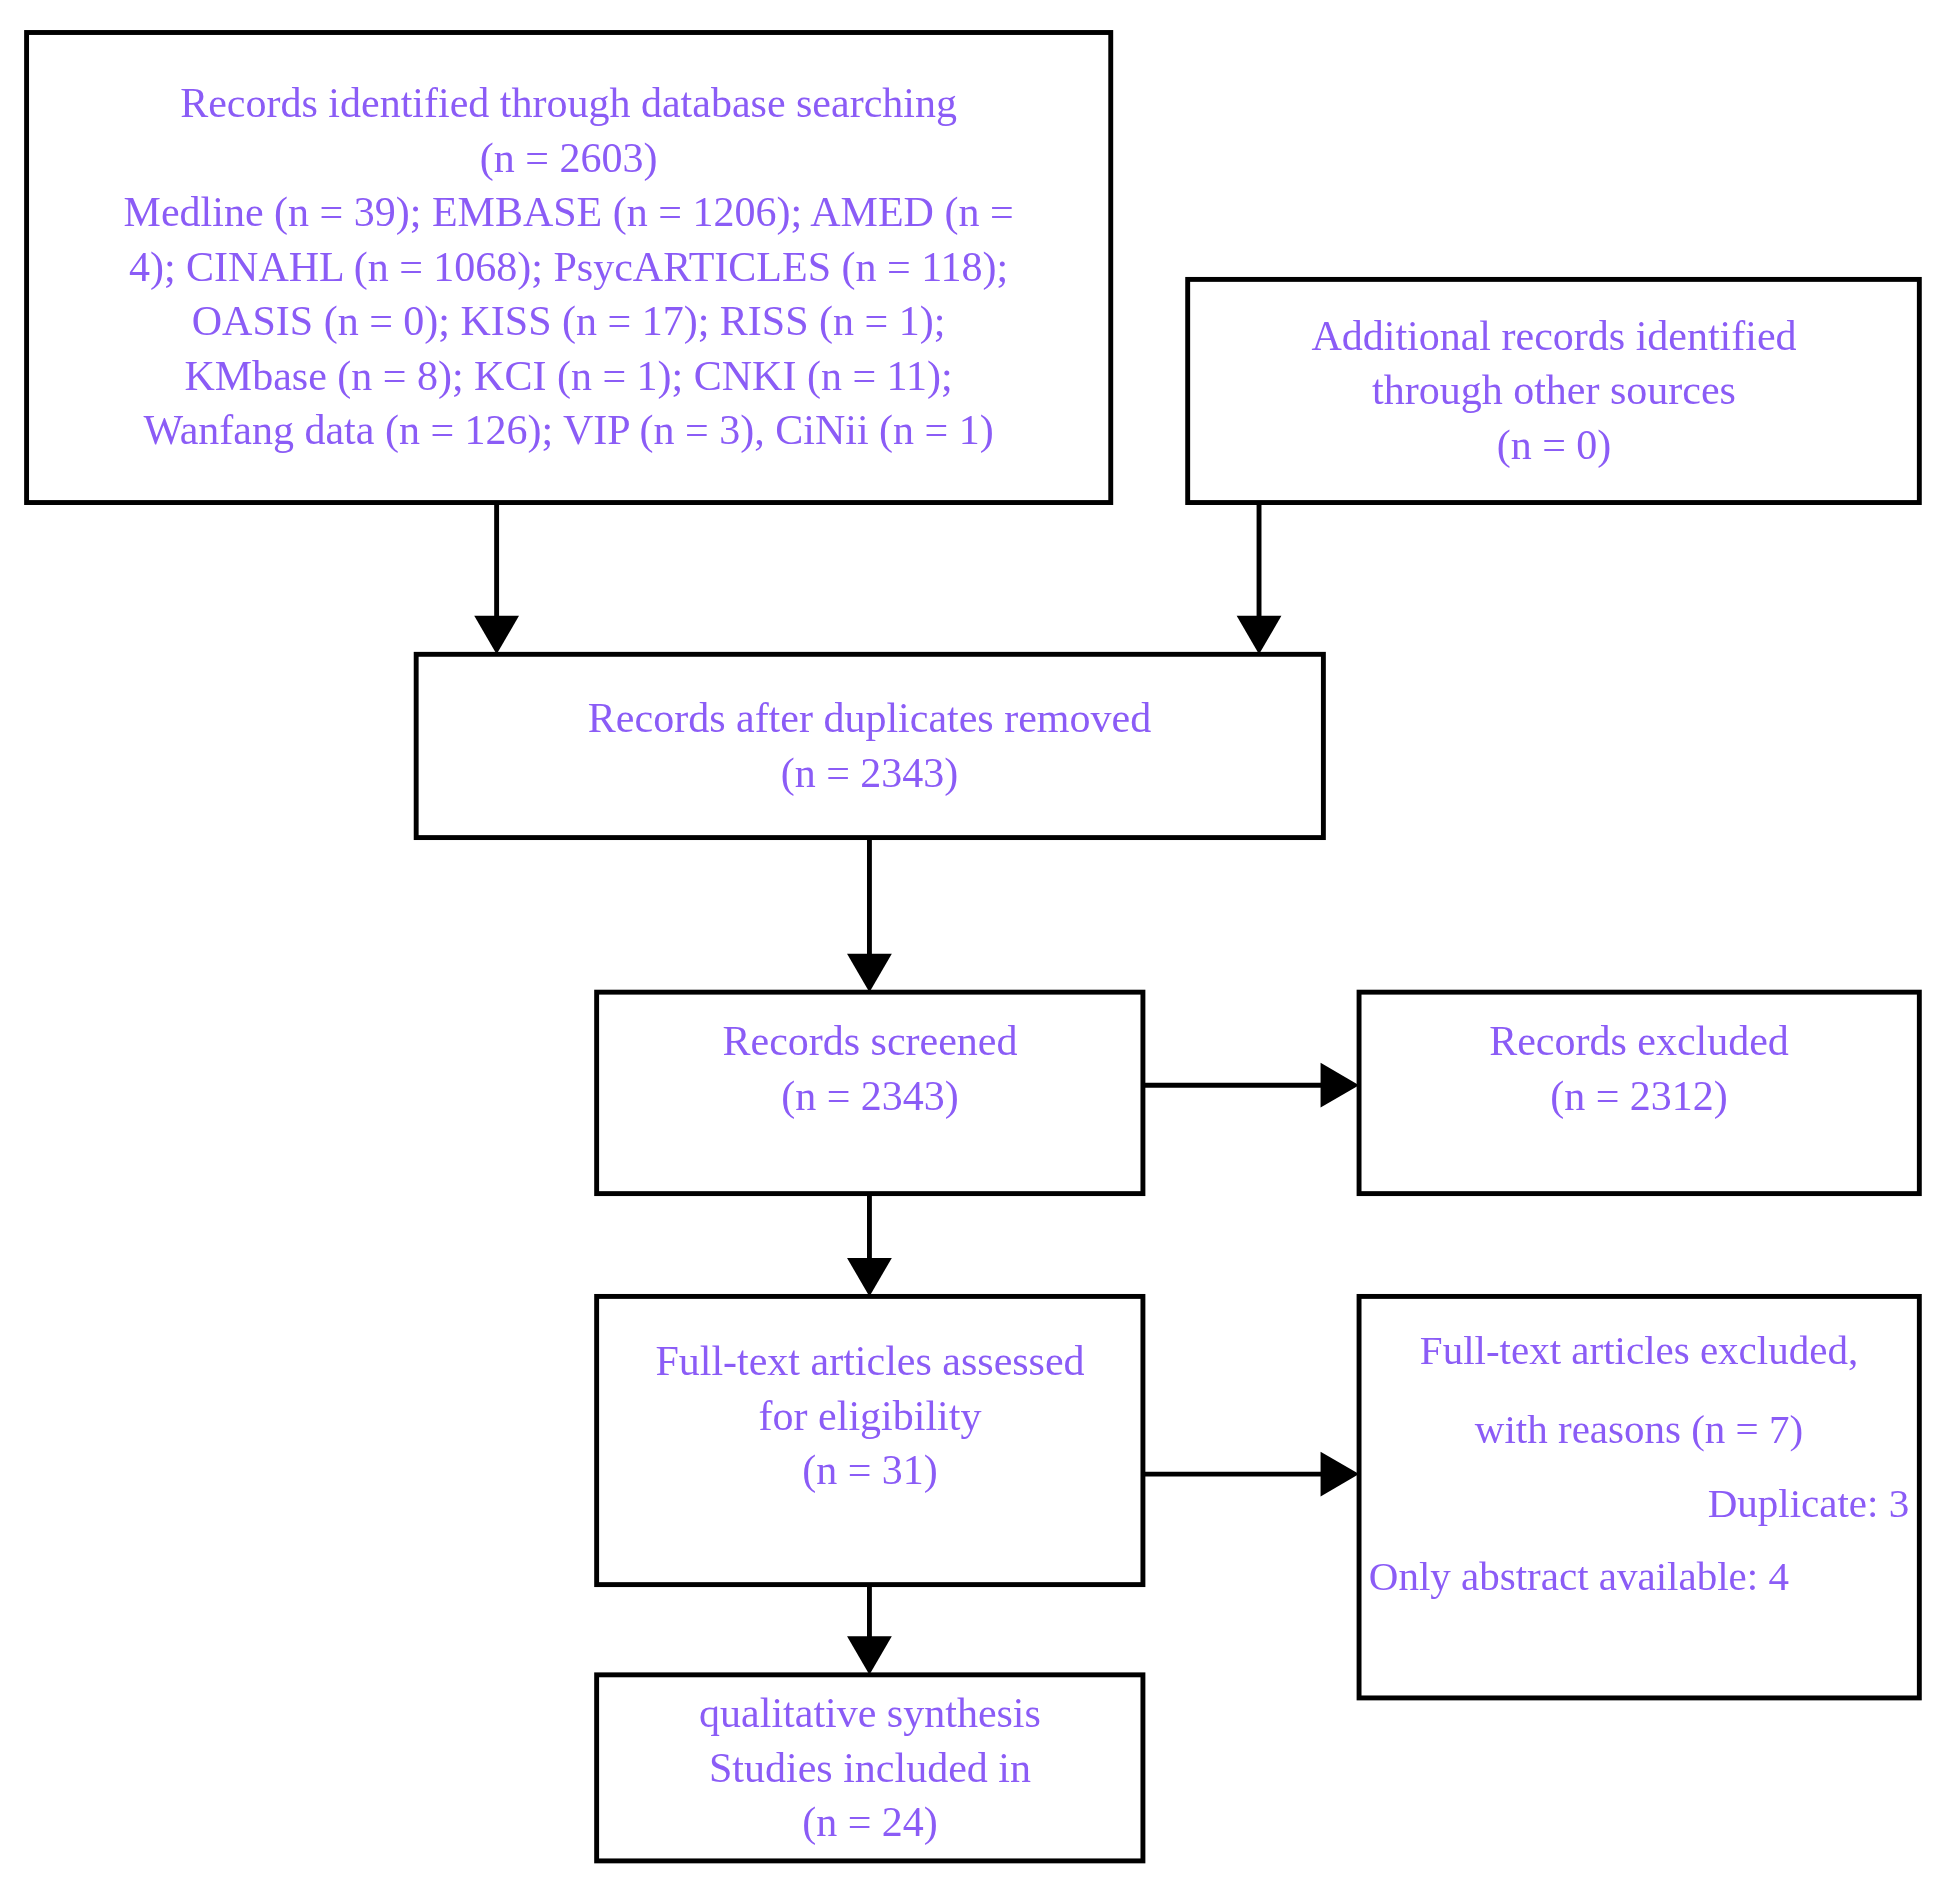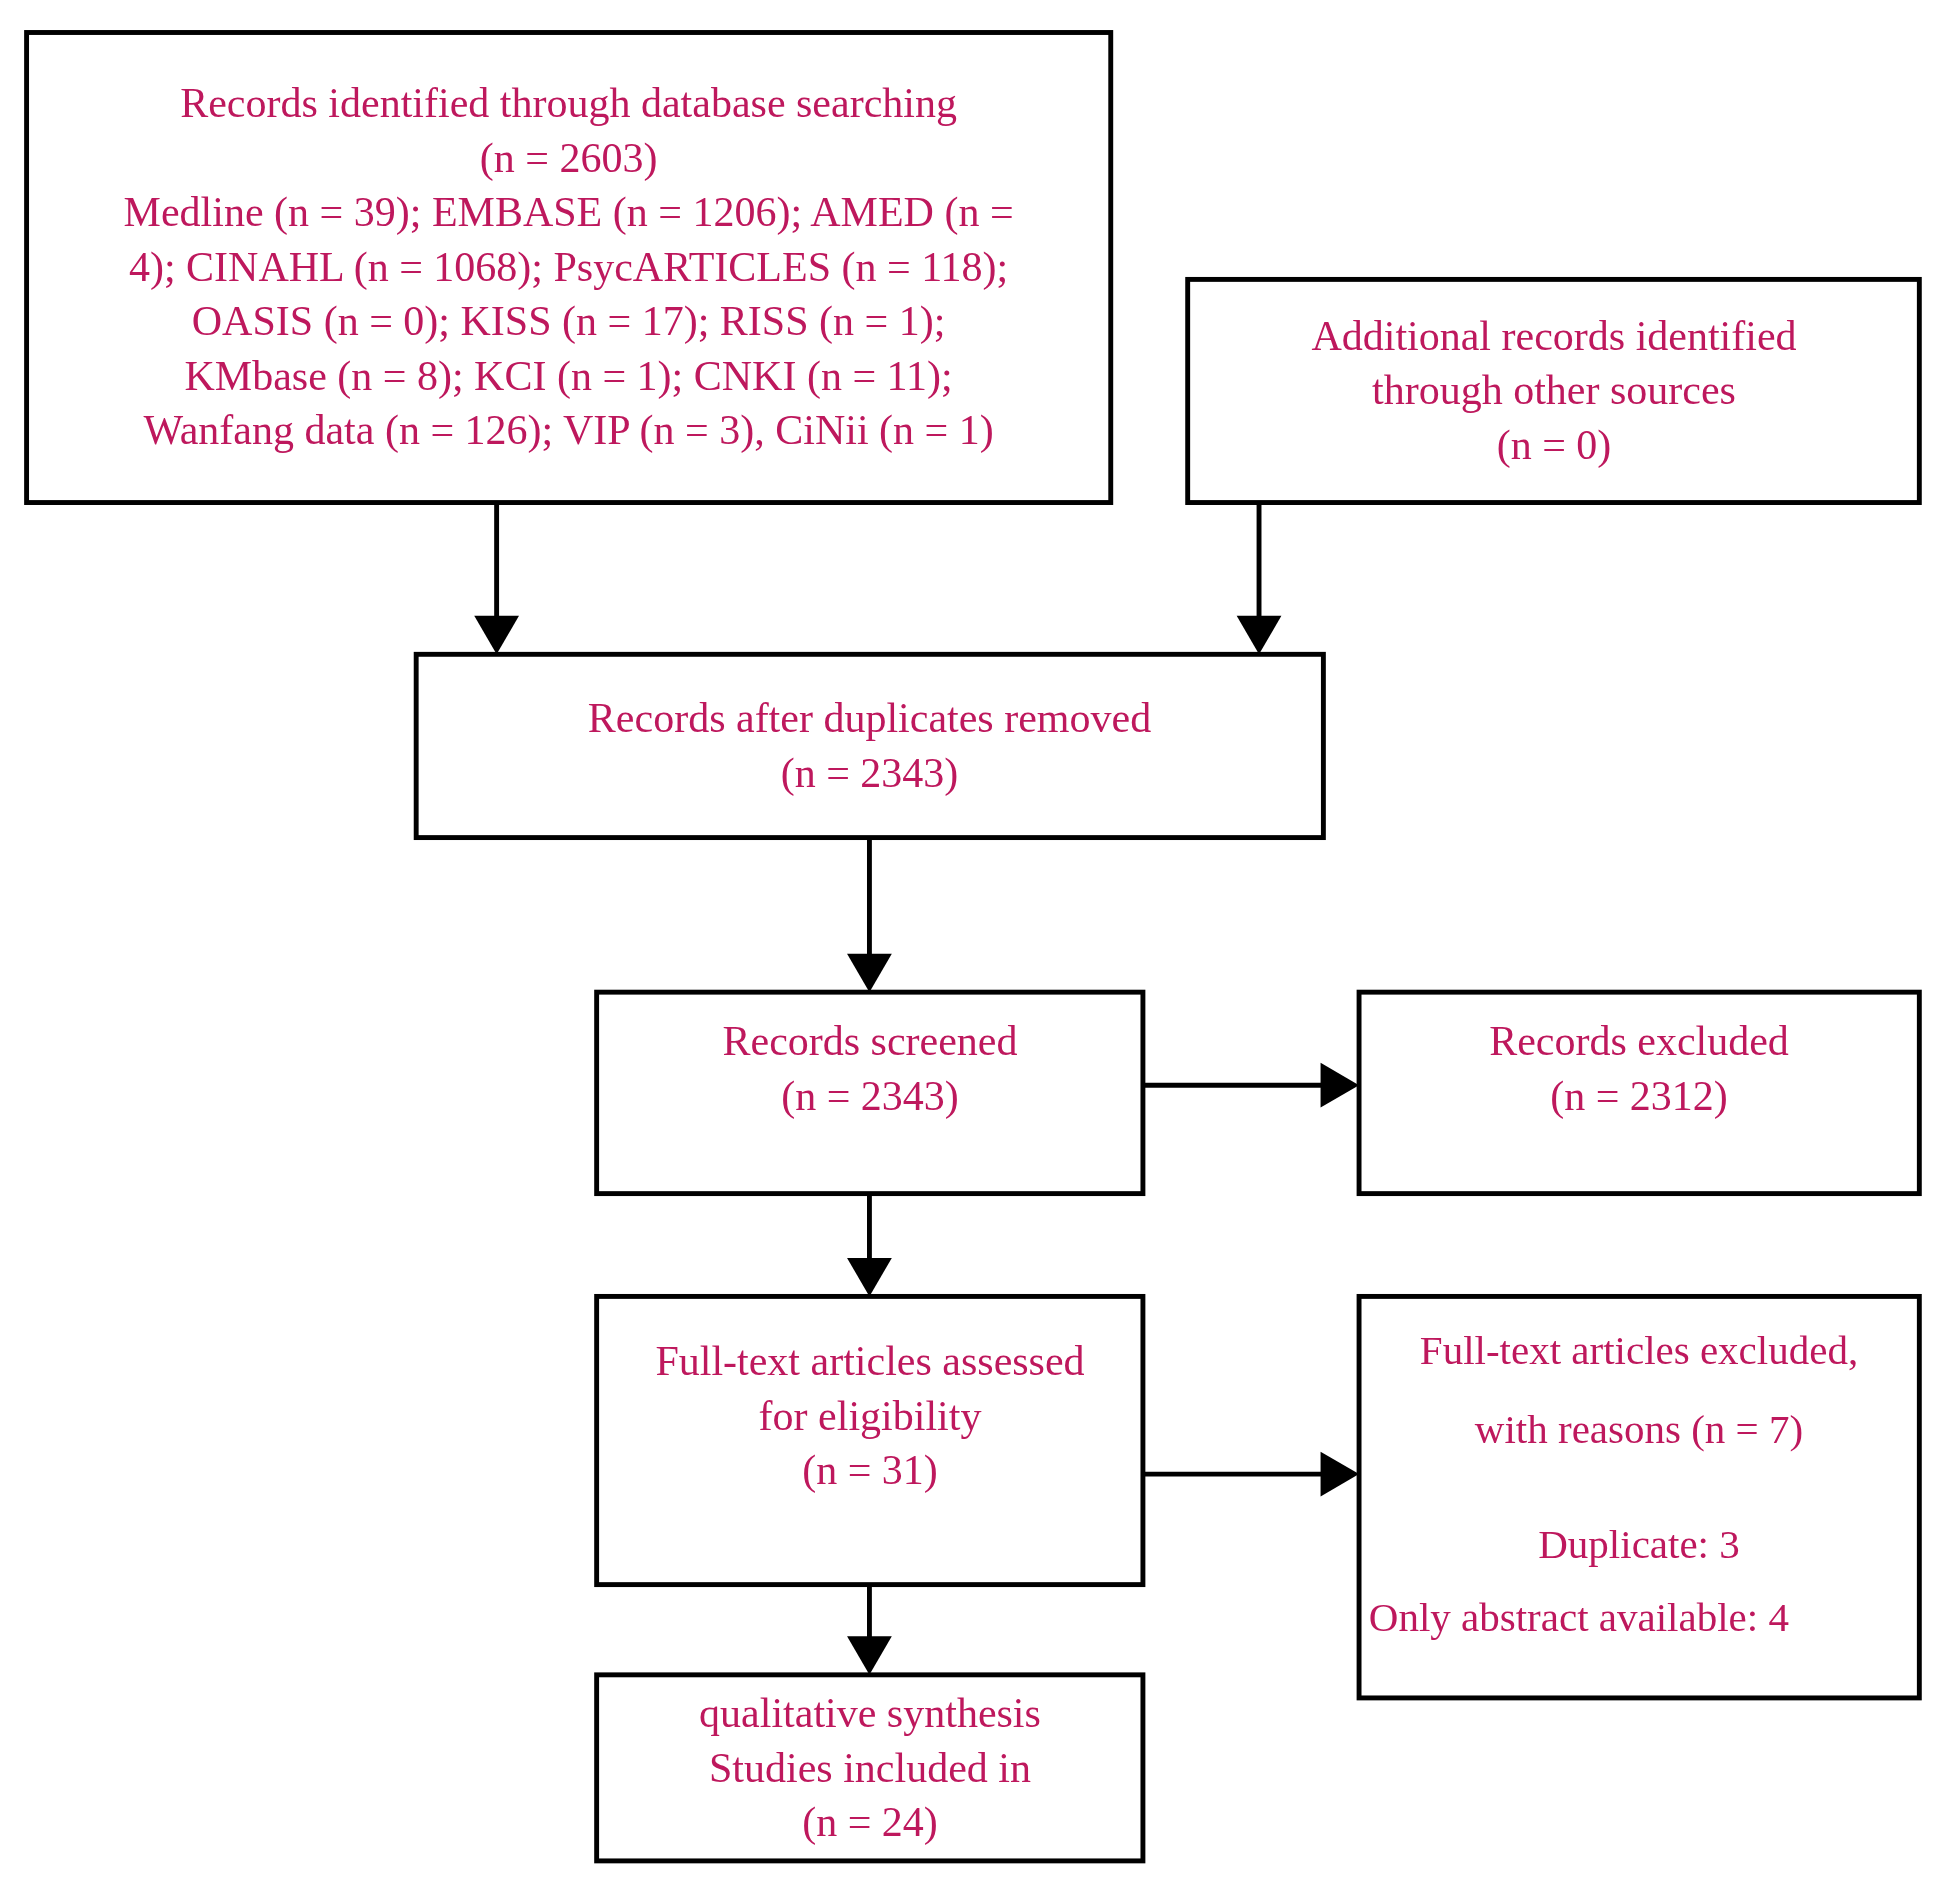--- a/index.html
+++ b/index.html
@@ -44,21 +44,21 @@
   }
   .node-text {
     position: absolute;
     box-sizing: border-box;
     display: flex;
     flex-direction: column;
     align-items: center;
     justify-content: center;
     text-align: center;
     line-height: 1.30;
-    color: #be185d;
+    color: #8b5cf6;
     pointer-events: none;
   }
   .node-text.align-left {
     align-items: stretch;
     text-align: left;
   }
   .node-text .ln {
     display: block;
     white-space: nowrap;
   }
@@ -143,21 +143,21 @@
 
   <div class="node-text fs-big" style="left:597px; top:1296px; width:546px; height:288px; padding:7px 4.2px 55px 4.2px;">
     <span class="ln">Full-text articles assessed</span>
     <span class="ln">for eligibility</span>
     <span class="ln">(n = 31)</span>
   </div>
 
   <div class="node-text fs-mid align-left" style="left:1359px; top:1296px; width:560px; height:402px; padding:28px 9.8px 0 9.8px; justify-content:flex-start;gap:20px;">
     <span class="ln" style="text-align:center;">Full-text articles excluded,</span>
     <span class="ln" style="text-align:center;margin-top:6px;">with reasons (n = 7)</span>
-    <span class="ln" style="text-align:center;margin-top:41px;">Duplicate: 3</span>
+    <span class="ln" style="text-align:right;">Duplicate: 3</span>
     <span class="ln" style="text-align:left;">Only abstract available: 4</span>
   </div>
 
   <div class="node-text fs-big" style="left:597px; top:1675px; width:546px; height:186px; padding:7px 4.2px;">
     <span class="ln">qualitative synthesis</span>
     <span class="ln">Studies included in</span>
     <span class="ln">(n = 24)</span>
   </div>
 
 </div>

